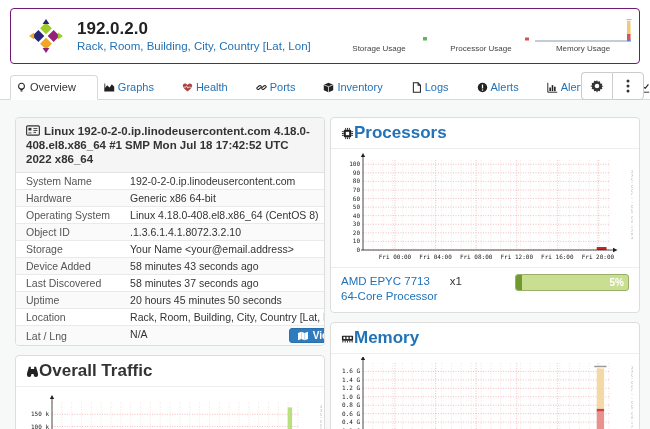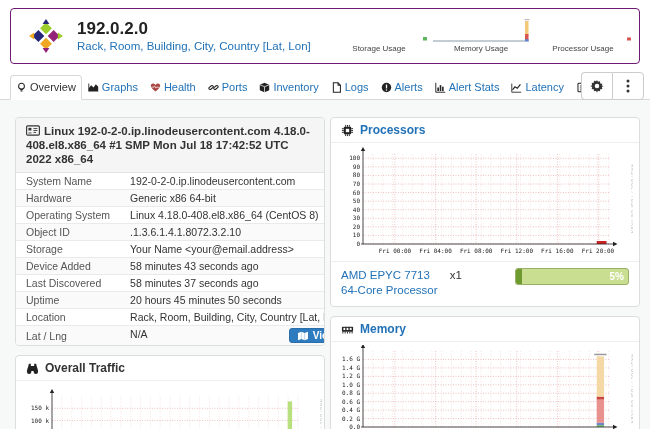--- a/index.html
+++ b/index.html
@@ -12,36 +12,36 @@
   .dev-id{margin-left:14px;line-height:1.25;}
   .dev-title{font-size:17px;font-weight:bold;color:#222;}
   .dev-sub{font-size:11.5px;color:#2272b7;}
   .mini-graphs{position:absolute;right:6px;top:7px;display:flex;align-items:flex-end;}
   .mini{width:100px;margin-left:2px;text-align:center;}
   .mini svg{display:block;}
   .mini-label{font-size:8px;font-weight:normal;color:#444;margin-top:0px;}
   
   .tab-bar{position:absolute;left:0;top:70px;width:650px;height:30px;border-bottom:1px solid #d8d8d8;
     display:flex;align-items:flex-end;padding-left:10px;box-sizing:border-box;background:#fff;}
-  .tab{display:flex;align-items:center;gap:3px;font-size:11px;color:#2272b7;padding:5px 5px 6px 5px;
+  .tab{display:flex;align-items:center;gap:3px;font-size:11px;color:#2272b7;padding:5px 21px 6px 5px;
     border:1px solid transparent;border-radius:4px 4px 0 0;margin-bottom:-1px;cursor:pointer;white-space:nowrap;}
   .tab.active{background:#fff;border-color:#d8d8d8 #d8d8d8 #fff;color:#333;}
   .tab .ticon{display:inline-flex;color:#222;}
   .tab .ticon svg{width:11px;height:11px;}
   .tab-actions{position:absolute;right:6px;top:2px;display:flex;}
   .act-btn{width:30px;height:26px;border:1px solid #ccc;background:#fff;display:flex;align-items:center;
     justify-content:center;cursor:pointer;}
   .act-btn:first-child{border-radius:4px 0 0 4px;border-right:none;}
   .act-btn:last-child{border-radius:0 4px 4px 0;}
   
   .content-bg{position:absolute;left:0;top:100px;width:650px;height:329px;background:#f7f8f8;}
   .left-col{position:absolute;left:15px;top:108px;width:310px;}
   .right-col{position:absolute;left:330px;top:108px;width:310px;}
   .panel{background:#fff;border:1px solid #ddd;border-radius:4px;margin-bottom:8px;overflow:hidden;margin-top:9px;}
-  .panel-head{display:flex;align-items:center;gap:6px;padding:5px 10px;font-size:12px;font-weight:bold;
+  .panel-head{display:flex;align-items:center;gap:0;padding:5px 10px;font-size:17px;font-weight:bold;
     border-bottom:1px solid #eee;}
   .panel-head.linked{color:#2272b7;}
   .panel-head .picon{display:inline-flex;color:#222;}
   .panel-head .picon svg{width:13px;height:13px;}
   
   .sys-head{background:#f5f5f5;border-bottom:1px solid #e3e3e3;padding:6px 10px;font-size:11.5px;
     font-weight:bold;line-height:14px;color:#333;}
   .sys-head .picon{display:inline-flex;vertical-align:-1px;margin-right:4px;color:#333;}
   table.sys{width:100%;border-collapse:collapse;font-size:10.5px;}
   table.sys td{padding:2px 10px;border-top:1px solid #eaeaea;vertical-align:middle;}
@@ -87,33 +87,33 @@
   </div>
   <div class="mini-graphs">
     <div class="mini">
       <svg width="100" height="28">
         <rect x="94" y="21" width="4" height="3.5" fill="#5cb85c"></rect>
       </svg>
       <div class="mini-label">Storage Usage</div>
     </div>
     <div class="mini">
       <svg width="100" height="28">
+        <rect x="94" y="21.5" width="4" height="3" fill="#d9534f"></rect>
+      </svg>
+      <div class="mini-label">Processor Usage</div>
+    </div>
+    <div class="mini">
+      <svg width="100" height="28">
         <line x1="2" y1="25" x2="98" y2="25" stroke="#8899aa" stroke-width="1"></line>
         <rect x="93.5" y="3" width="5" height="1.2" fill="#bbb"></rect>
         <rect x="94" y="5" width="3.5" height="15" fill="#f2c979"></rect>
         <rect x="94" y="18" width="3.5" height="6" fill="#d9534f"></rect>
         <rect x="94" y="23.2" width="3.5" height="2" fill="#5b7fd4"></rect>
       </svg>
       <div class="mini-label">Memory Usage</div>
-    </div>
-    <div class="mini">
-      <svg width="100" height="28">
-        <rect x="94" y="21.5" width="4" height="3" fill="#d9534f"></rect>
-      </svg>
-      <div class="mini-label">Processor Usage</div>
     </div>
   </div>
 </div>
 
 <div class="tab-bar">
   <div style="display:flex;align-items:flex-end;">
       <div class="tab active">
         <span class="ticon">
           <svg viewBox="0 0 14 14">
             <circle cx="7" cy="5.3" r="3.7" fill="none" stroke="currentColor" stroke-width="1.3"></circle>

